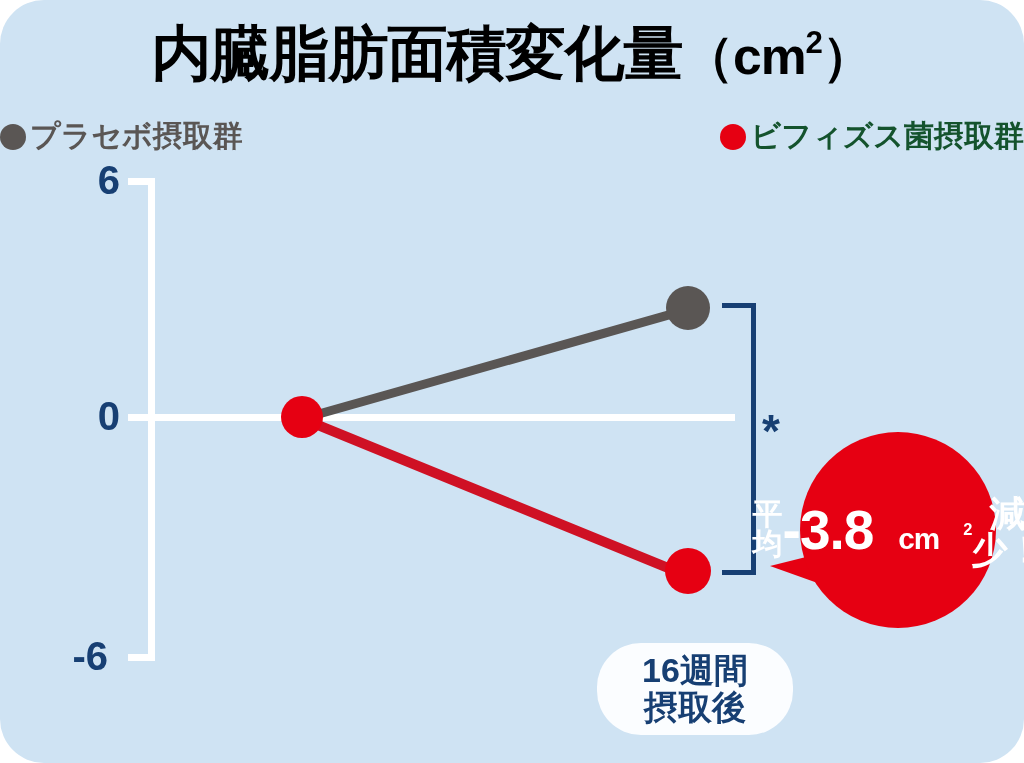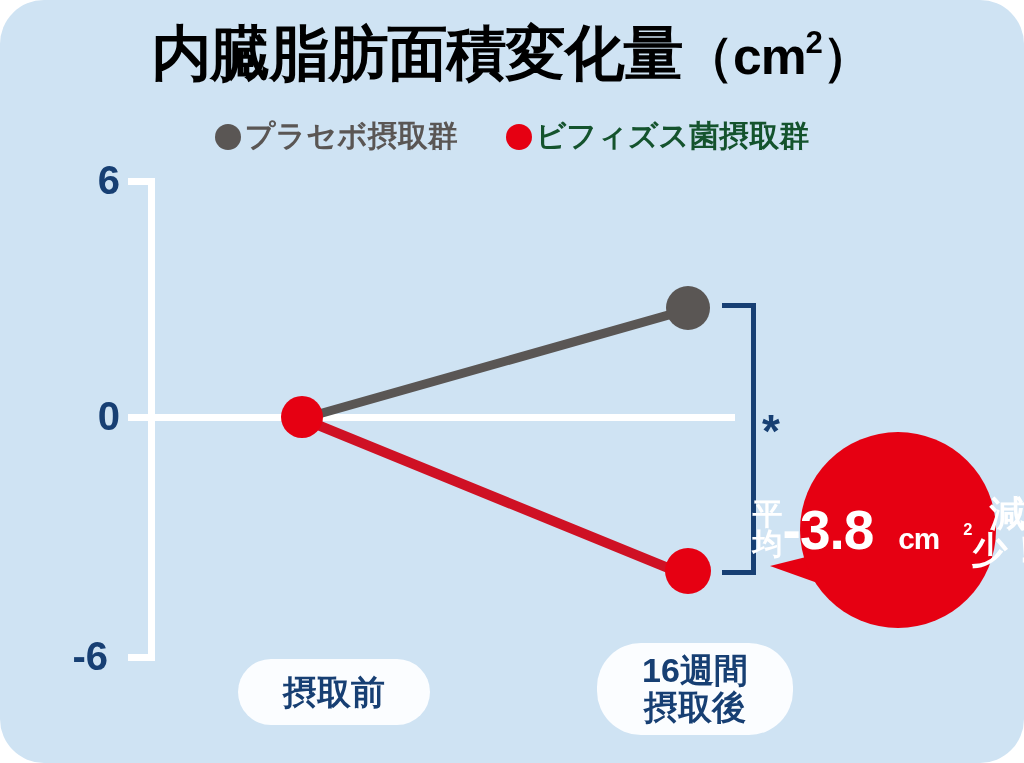--- a/index.html
+++ b/index.html
@@ -46,21 +46,21 @@
     font-size: 0.86em;
   }
 
   
   #legend {
     position: absolute;
     left: 0;
     top: 116px;
     width: 1024px;
     display: flex;
-    justify-content: center;
+    justify-content: space-between;
     align-items: center;
     gap: 48px;
   }
   .legend-entry {
     display: flex;
     align-items: center;
     gap: 4px;
     font-size: 30px;
     font-weight: 600;
     white-space: nowrap;
@@ -338,21 +338,18 @@
   <div id="callout">
     <div id="callout-avg">平均</div>
     <div id="callout-value">
       <span>-3.8</span>
         <span class="cal-unit">cm</span>
         <span class="cal-sup">2</span>
     </div>
     <div id="callout-suffix">減少！</div>
   </div>
 
-  <div class="x-pill" id="xpill-before">
-    <span>摂取前</span>
-  </div>
   <div class="x-pill" id="xpill-after">
     <span>16週間</span>
     <span>摂取後</span>
   </div>
 
 </div>
 
 </body></html>

